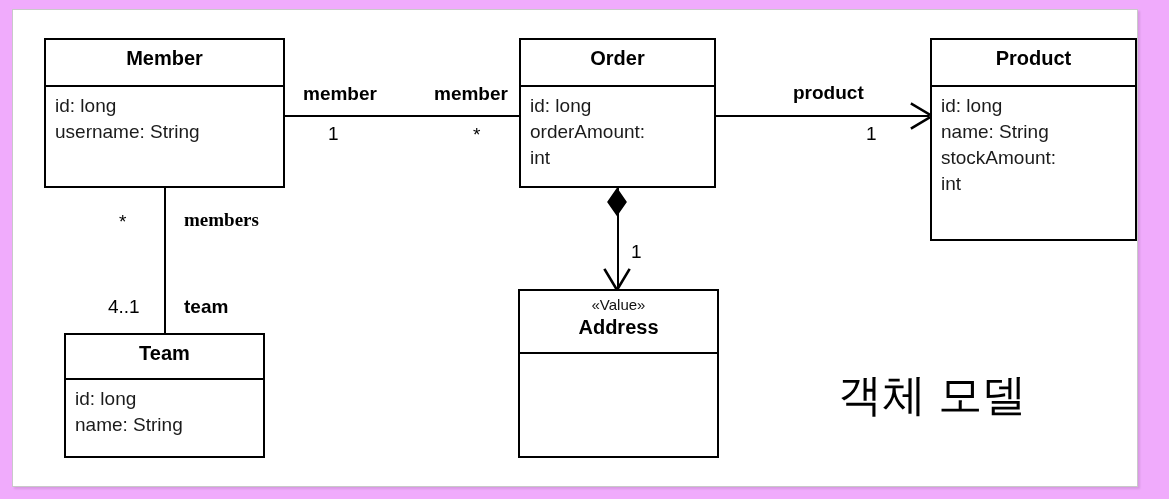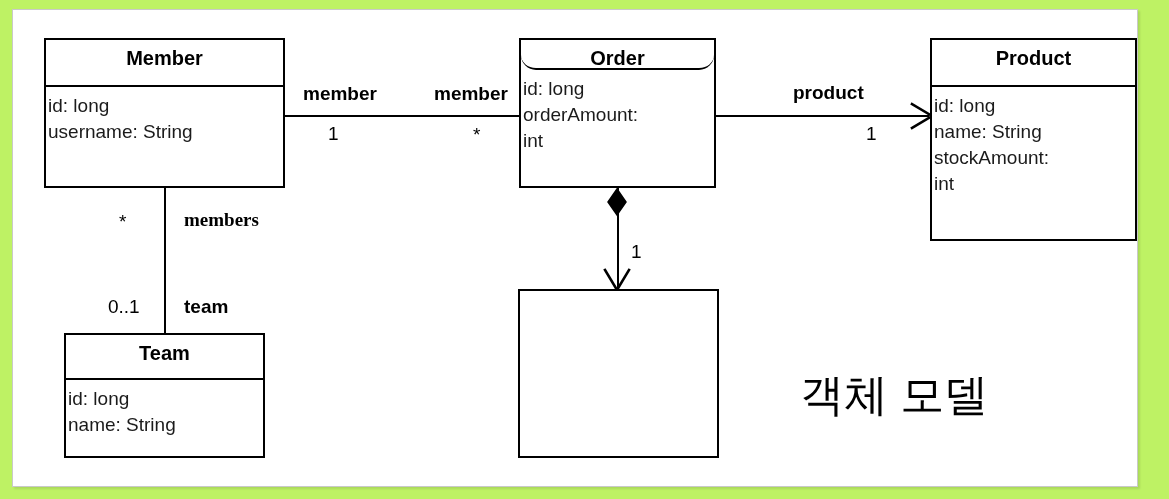--- a/index.html
+++ b/index.html
@@ -7,21 +7,21 @@
     padding: 0;
     background: #ffffff;
   }
   body {
     font-family: "Liberation Sans", "DejaVu Sans", sans-serif;
   }
   #canvas {
     position: relative;
     width: 1169px;
     height: 499px;
-    background: #bef264;
+    background: #f0abfc;
     overflow: hidden;
   }
   
   .frame {
     position: absolute;
     left: 12px;
     top: 9px;
     width: 1126px;
     height: 478px;
     border: 1px solid #c9c9c9;
@@ -54,21 +54,21 @@
   }
   .uml-name {
     display: block;
     font-size: 20px;
     font-weight: bold;
     color: #000;
     line-height: 26px;
   }
   .uml-attrs {
     box-sizing: border-box;
-    padding: 6px 8px 6px 2px;
+    padding: 6px 8px 6px 9px;
     font-size: 19px;
     line-height: 26px;
     color: #1b1b1b;
     flex: 1;
   }
   .uml-attrs div { white-space: nowrap; }
 
   
   .hline {
     position: absolute;
@@ -142,21 +142,21 @@
     <div class="uml-head" style="height:47px;">
       <span class="uml-name">Member</span>
     </div>
     <div class="uml-attrs">
       <div>id: long</div>
       <div>username: String</div>
     </div>
   </div>
 
   <div class="uml-class" style="left:519px; top:38px; width:197px; height:150px;">
-    <div class="uml-head" style="height:30px;border-radius:21px;">
+    <div class="uml-head" style="height:47px;">
       <span class="uml-name">Order</span>
     </div>
     <div class="uml-attrs">
       <div>id: long</div>
       <div>orderAmount:</div>
       <div>int</div>
     </div>
   </div>
 
   <div class="uml-class" style="left:930px; top:38px; width:207px; height:203px;">
@@ -175,34 +175,38 @@
     <div class="uml-head" style="height:45px;">
       <span class="uml-name">Team</span>
     </div>
     <div class="uml-attrs">
       <div>id: long</div>
       <div>name: String</div>
     </div>
   </div>
 
   <div class="uml-class" style="left:518px; top:289px; width:201px; height:169px;">
+    <div class="uml-head" style="height:63px;">
+      <span class="uml-stereo">«Value»</span>
+      <span class="uml-name">Address</span>
+    </div>
   </div>
 
   <div class="role-label" style="left:303px; top:83px;">member</div>
   <div class="mult-label" style="left:328px; top:123px;">1</div>
 
   <div class="role-label" style="left:434px; top:83px;">member</div>
   <div class="mult-label" style="left:473px; top:124px;">*</div>
 
   <div class="role-label" style="left:793px; top:82px;">product</div>
   <div class="mult-label" style="left:866px; top:123px;">1</div>
 
   <div class="role-label" style="left:184px; top:209px;font-family:Liberation Serif, serif;">members</div>
   <div class="mult-label" style="left:119px; top:211px;">*</div>
 
   <div class="role-label" style="left:184px; top:296px;">team</div>
-  <div class="mult-label" style="left:108px; top:296px;">0..1</div>
+  <div class="mult-label" style="left:108px; top:296px;">4..1</div>
 
   <div class="mult-label" style="left:631px; top:241px;">1</div>
 
-  <div class="caption" style="left:800px; top:366px;">객체 모델</div>
+  <div class="caption" style="left:838px; top:366px;">객체 모델</div>
 
 </div>
 
 </body></html>

